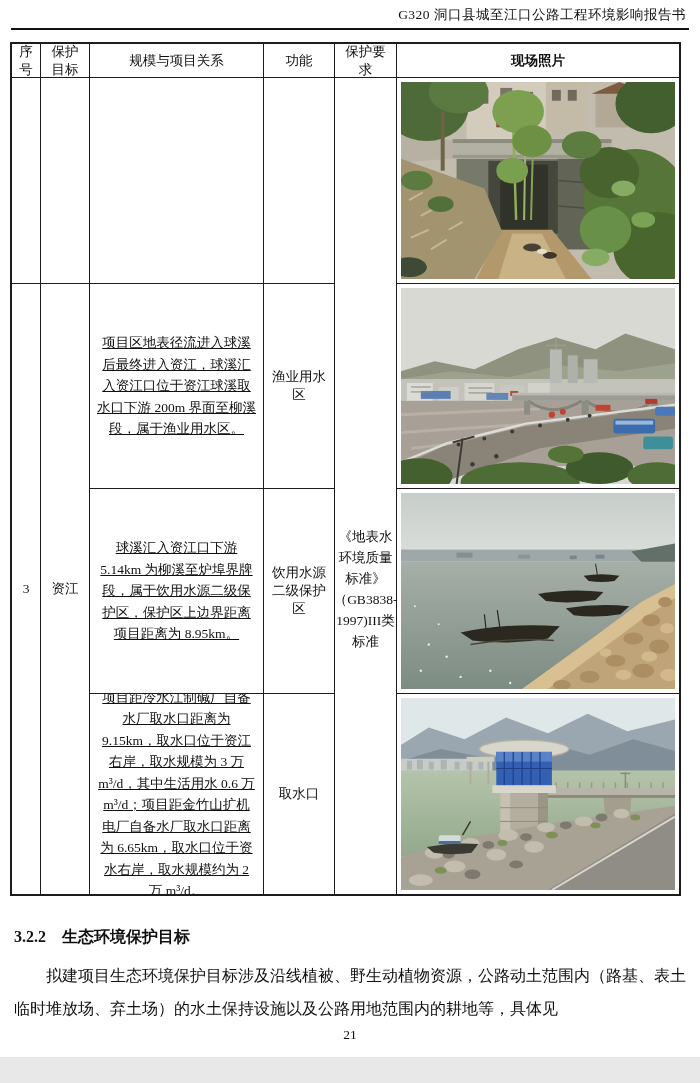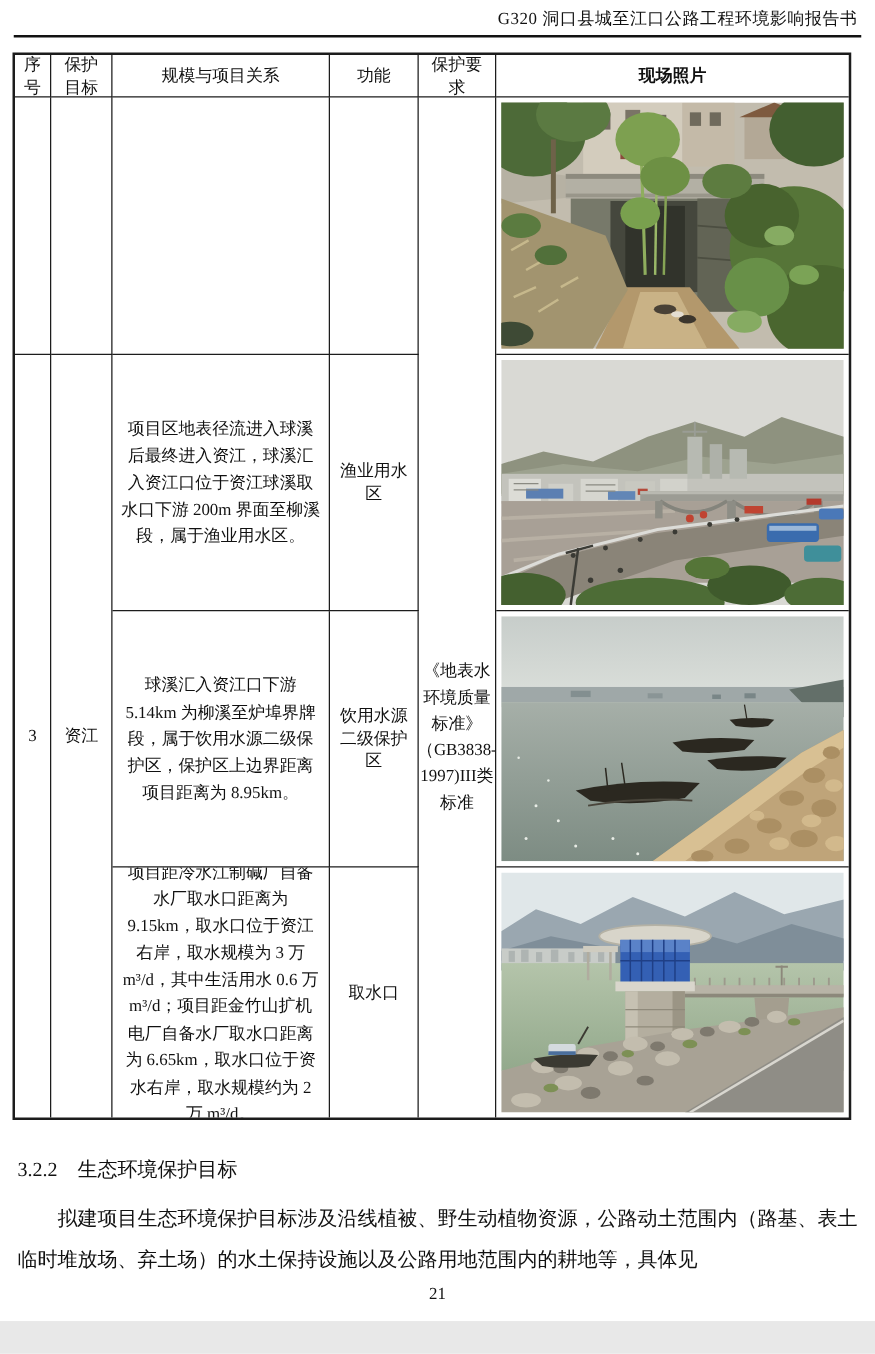--- a/index.html
+++ b/index.html
@@ -25,30 +25,30 @@
     border:2px solid #1c1c1c;
   }
   .cell{
     box-sizing:border-box;border-right:1px solid #1c1c1c;border-bottom:1px solid #1c1c1c;
     display:flex;align-items:center;justify-content:center;
     font-size:13.5px;line-height:18px;text-align:center;overflow:hidden;
   }
   .cell.nr{border-right:none;font-weight:bold;}
   .cell.nb{border-bottom:none;}
   .cell .txt{padding:2px 4px;}
-  .relation-cell{font-size:13.5px;line-height:21.5px;}
+  .relation-cell{font-size:13.5px;line-height:21.5px;text-decoration:underline;}
   .relation-cell .txt{padding:2px 7px;}
   .req-cell{grid-row:2/6;grid-column:5/6;padding-top:206px;line-height:21px;}
   .req-cell .txt{padding:2px 4px;}
   .photo-cell{padding:2px;border-right:none;}
   .photo{width:100%;height:100%;display:block;padding:2px;box-sizing:border-box;}
   .photo svg{width:100%;height:100%;display:block;}
   
   .section{position:absolute;left:14px;width:672px;top:925px;}
-  .section-heading{font-size:16px;line-height:24px;margin:0 0 10px 0;font-weight:normal;}
+  .section-heading{font-size:16px;line-height:24px;margin:0 0 10px 0;font-weight:bold;}
   .section-paragraph{
     font-size:16px;line-height:33px;text-align:justify;text-indent:32px;margin:0;
   }
   .page-number{
     position:absolute;bottom:14px;left:0;width:100%;text-align:center;font-size:13.5px;
   }
 </style>
 </head>
 <body>
 

